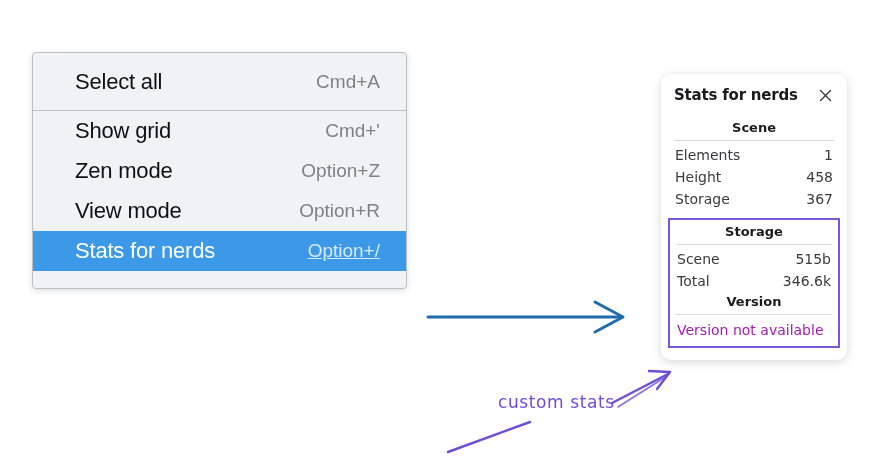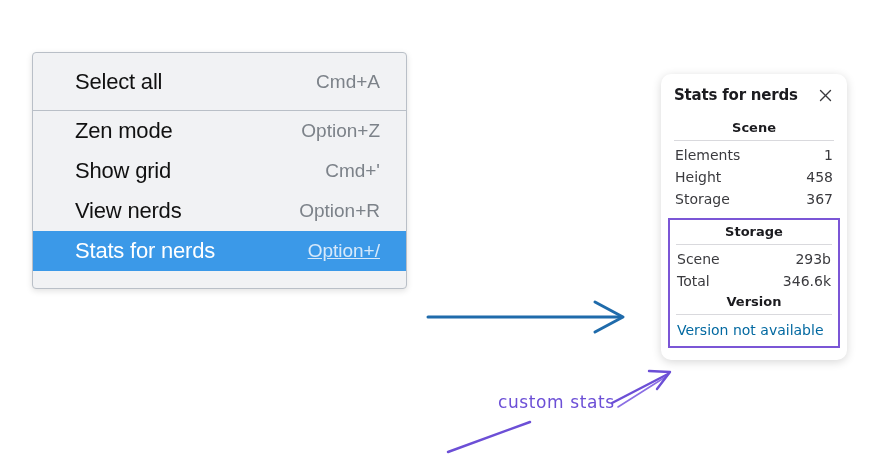--- a/index.html
+++ b/index.html
@@ -115,21 +115,21 @@
     justify-content: space-between;
     font-size: 14px;
     color: #3a3a3e;
     padding: 3px 1px;
     gap: 24px;
   }
   .stat-row .k { white-space: nowrap; }
   .stat-row .v { white-space: nowrap; }
   .fullwidth-row {
     font-size: 14px;
-    color: #0369a1;
+    color: #a21caf;
     padding: 4px 1px;
     white-space: nowrap;
   }
 
   
   #custom-stats-box {
     border: 2px solid #7b56d6;
     margin: 8px -6px 0 -6px;
     padding: 2px 6px 4px 6px;
     box-sizing: border-box;
@@ -165,29 +165,29 @@
     <div class="menu-item">
       <span class="label">Select all</span>
       <span class="shortcut">Cmd+A</span>
     </div>
   </div>
 
   <div class="menu-sep"></div>
 
   <div class="menu-group">
     <div class="menu-item">
+      <span class="label">Show grid</span>
+      <span class="shortcut">Cmd+'</span>
+    </div>
+    <div class="menu-item">
       <span class="label">Zen mode</span>
       <span class="shortcut">Option+Z</span>
     </div>
     <div class="menu-item">
-      <span class="label">Show grid</span>
-      <span class="shortcut">Cmd+'</span>
-    </div>
-    <div class="menu-item">
-      <span class="label">View nerds</span>
+      <span class="label">View mode</span>
       <span class="shortcut">Option+R</span>
     </div>
     <div class="menu-item selected">
       <span class="label">Stats for nerds</span>
       <span class="shortcut">Option+/</span>
     </div>
   </div>
 
   <div class="menu-pad-bottom"></div>
 </div>
@@ -221,21 +221,21 @@
     </div>
   </div>
 
   <div id="custom-stats-box">
 
     <div>
       <div class="section-heading">Storage</div>
       <div class="divider"></div>
       <div class="stat-row">
         <span class="k">Scene</span>
-        <span class="v">293b</span>
+        <span class="v">515b</span>
       </div>
       <div class="stat-row">
         <span class="k">Total</span>
         <span class="v">346.6k</span>
       </div>
     </div>
 
     <div>
       <div class="section-heading">Version</div>
       <div class="divider"></div>

